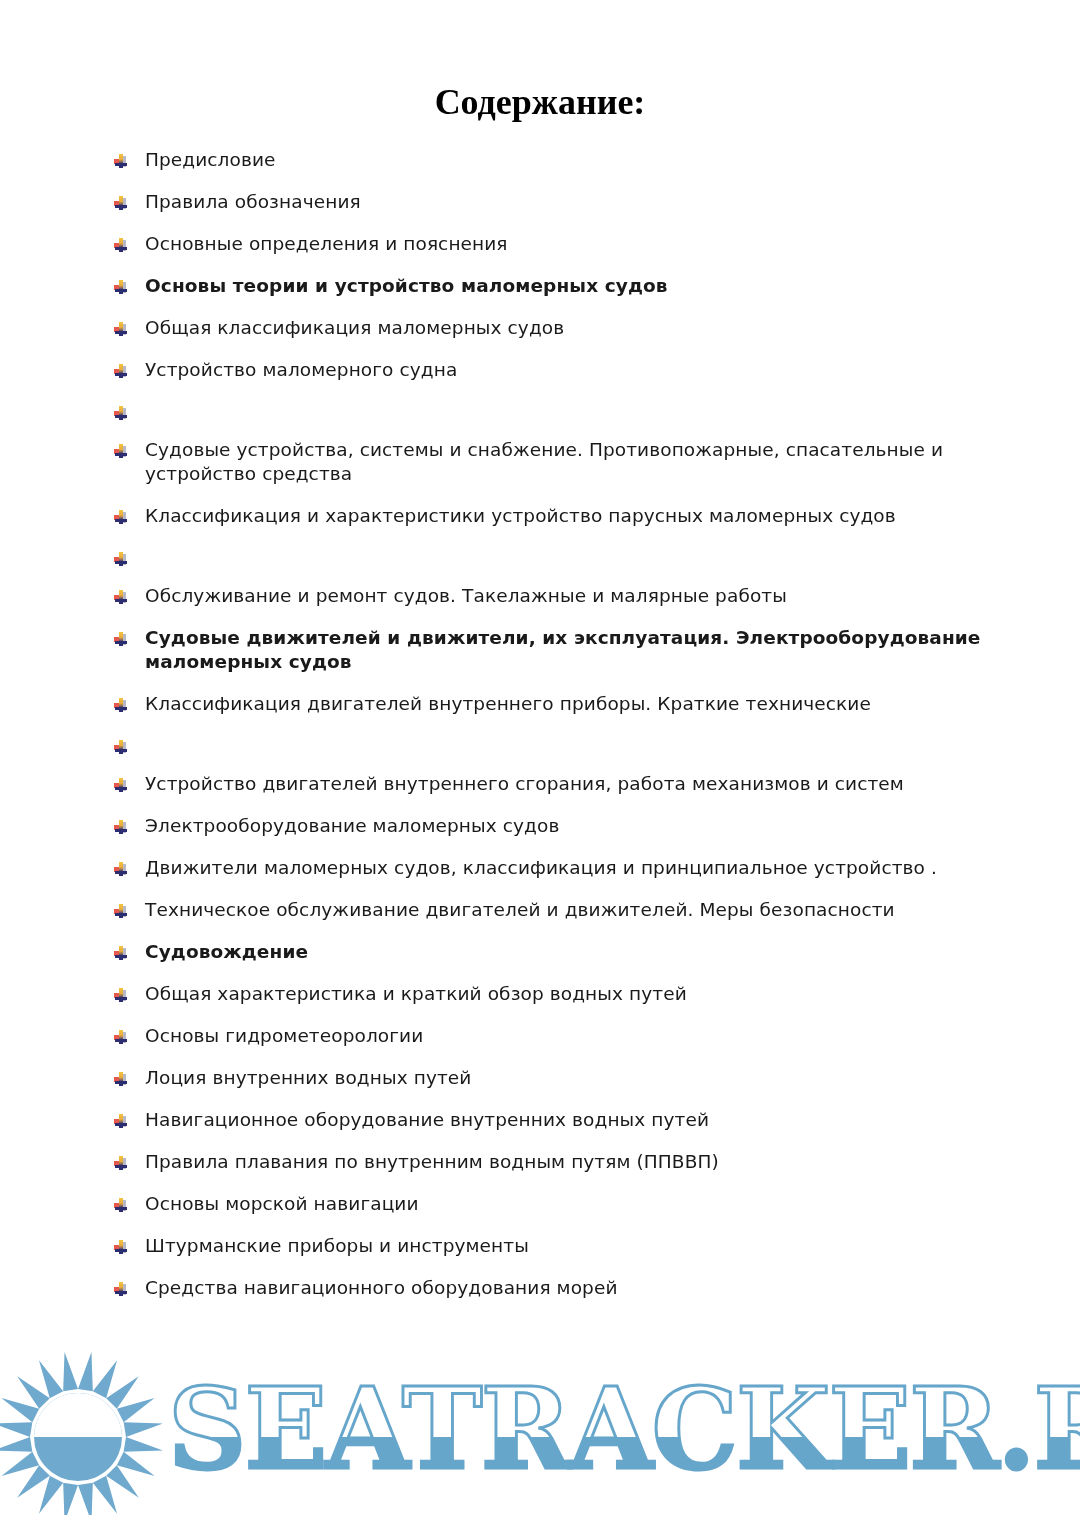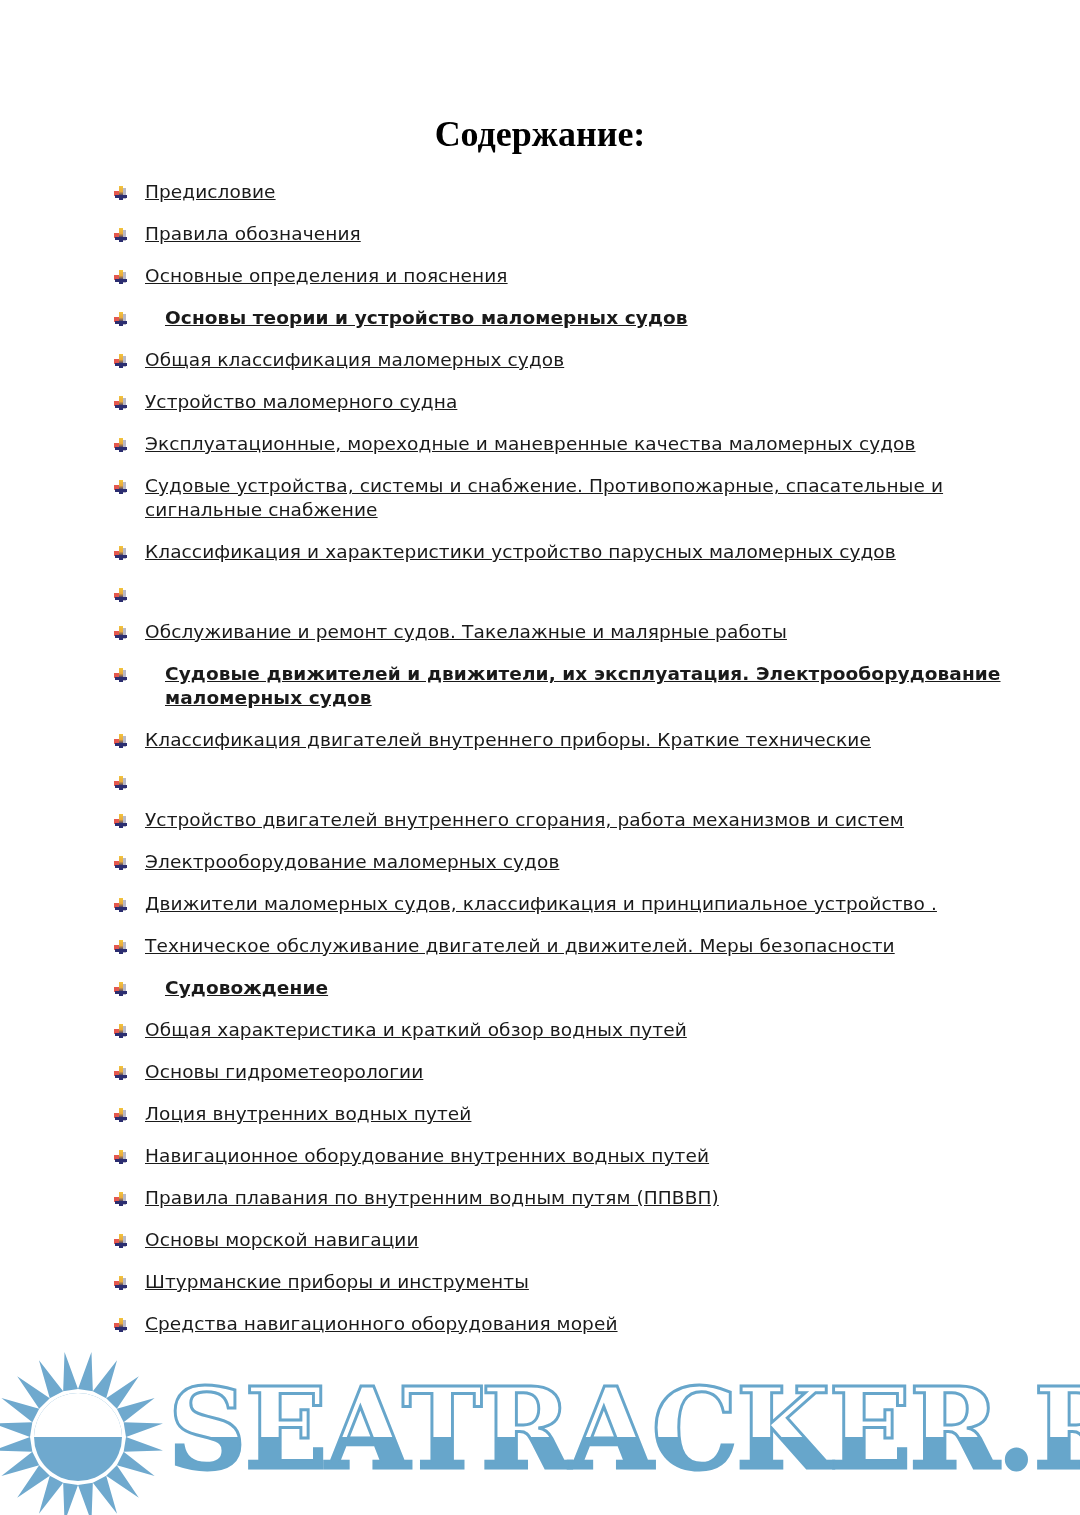--- a/index.html
+++ b/index.html
@@ -5,21 +5,21 @@
   html, body { margin: 0; padding: 0; }
   body {
     width: 1080px; height: 1515px;
     background: #ffffff;
     overflow: hidden;
     position: relative;
     font-family: "DejaVu Sans", "Liberation Sans", sans-serif;
   }
   .page-title {
     margin: 0;
-    padding-top: 114px;
+    padding-top: 82px;
     text-align: center;
     font-family: "Liberation Serif", "DejaVu Serif", serif;
     font-weight: bold;
     font-size: 36px;
     line-height: 41px;
     color: #000000;
   }
   .toc {
     margin: 25px 0 0 113px;
     position: relative;
@@ -29,23 +29,22 @@
     display: flex;
     align-items: flex-start;
     margin-bottom: 18px;
     font-size: 18.5px;
     line-height: 24px;
     color: #1a1a1a;
   }
   .toc-item .label {
     white-space: pre-line;
     letter-spacing: 0.1px;
-    text-decoration: underline;
-  }
-  .toc-item.bold .label { font-weight: bold; margin-left: 20px; }
+  }
+  .toc-item.bold .label { font-weight: bold; }
   .bullet {
     flex: 0 0 16px;
     width: 16px; height: 16px;
     margin: 4px 16px 0 0;
   }
   
   .sun-logo {
     position: absolute;
     left: -12px; top: 1347px;
     width: 180px; height: 180px;
@@ -211,41 +210,40 @@
           <stop offset="1" stop-color="#2b2d70"></stop>
         </linearGradient>
       </defs>
       <rect x="10" y="2" width="3" height="11" fill="#b9b9c6"></rect>
       <rect x="1" y="5" width="6" height="5" fill="#e4584e"></rect>
       <rect x="6" y="0" width="4" height="10" fill="url(#shaft)"></rect>
       <rect x="2" y="9" width="12" height="3" fill="#2b2d70"></rect>
       <rect x="6" y="9" width="4" height="5" fill="#2b2d70"></rect>
     </svg>
   </span>
-<span class="label">Эксплуатационные, мореходные и маневренные качества маломерных судов</span>
       </div>
       <div class="toc-item">
   <span class="bullet">
     <svg width="16" height="16" viewBox="0 0 16 16" aria-hidden="true">
       <defs>
         <linearGradient id="shaft" x1="0" y1="0" x2="0" y2="1">
           <stop offset="0" stop-color="#f3c53d"></stop>
           <stop offset="0.55" stop-color="#e8a93c"></stop>
           <stop offset="1" stop-color="#2b2d70"></stop>
         </linearGradient>
       </defs>
       <rect x="10" y="2" width="3" height="11" fill="#b9b9c6"></rect>
       <rect x="1" y="5" width="6" height="5" fill="#e4584e"></rect>
       <rect x="6" y="0" width="4" height="10" fill="url(#shaft)"></rect>
       <rect x="2" y="9" width="12" height="3" fill="#2b2d70"></rect>
       <rect x="6" y="9" width="4" height="5" fill="#2b2d70"></rect>
     </svg>
   </span>
 <span class="label">Судовые устройства, системы и снабжение. Противопожарные, спасательные и
-сигнальные снабжение</span>
+устройство средства</span>
       </div>
       <div class="toc-item">
   <span class="bullet">
     <svg width="16" height="16" viewBox="0 0 16 16" aria-hidden="true">
       <defs>
         <linearGradient id="shaft" x1="0" y1="0" x2="0" y2="1">
           <stop offset="0" stop-color="#f3c53d"></stop>
           <stop offset="0.55" stop-color="#e8a93c"></stop>
           <stop offset="1" stop-color="#2b2d70"></stop>
         </linearGradient>

